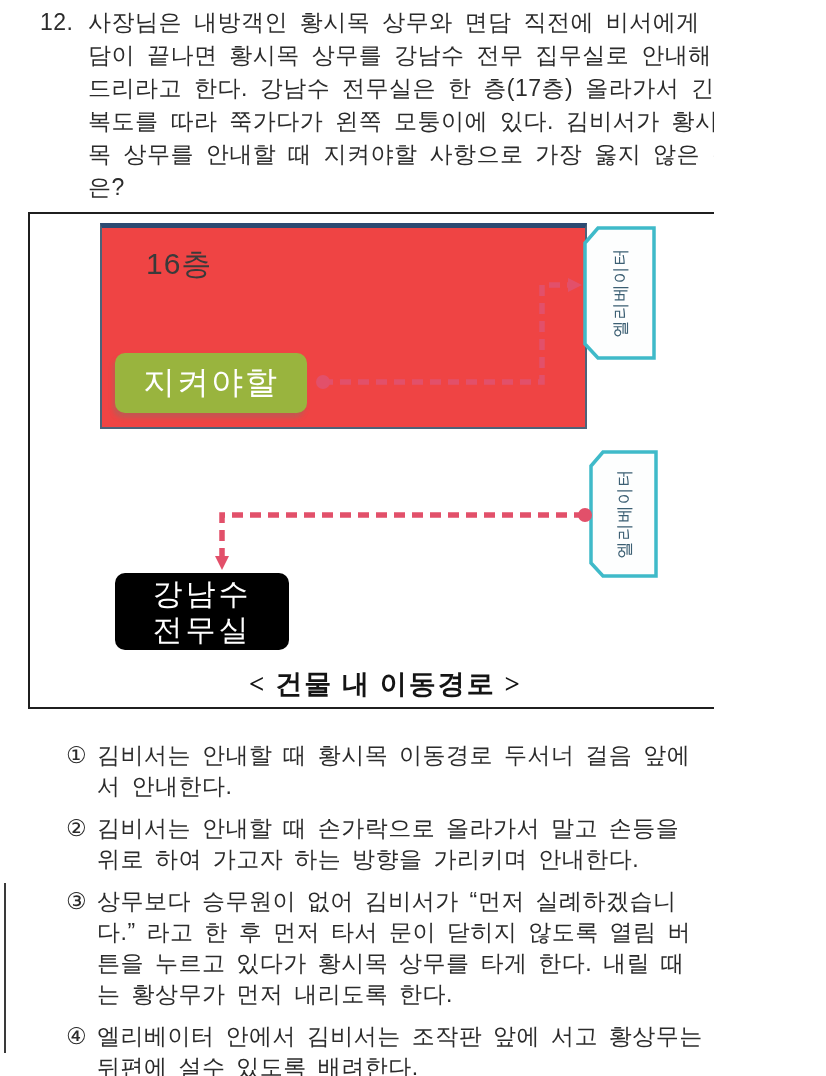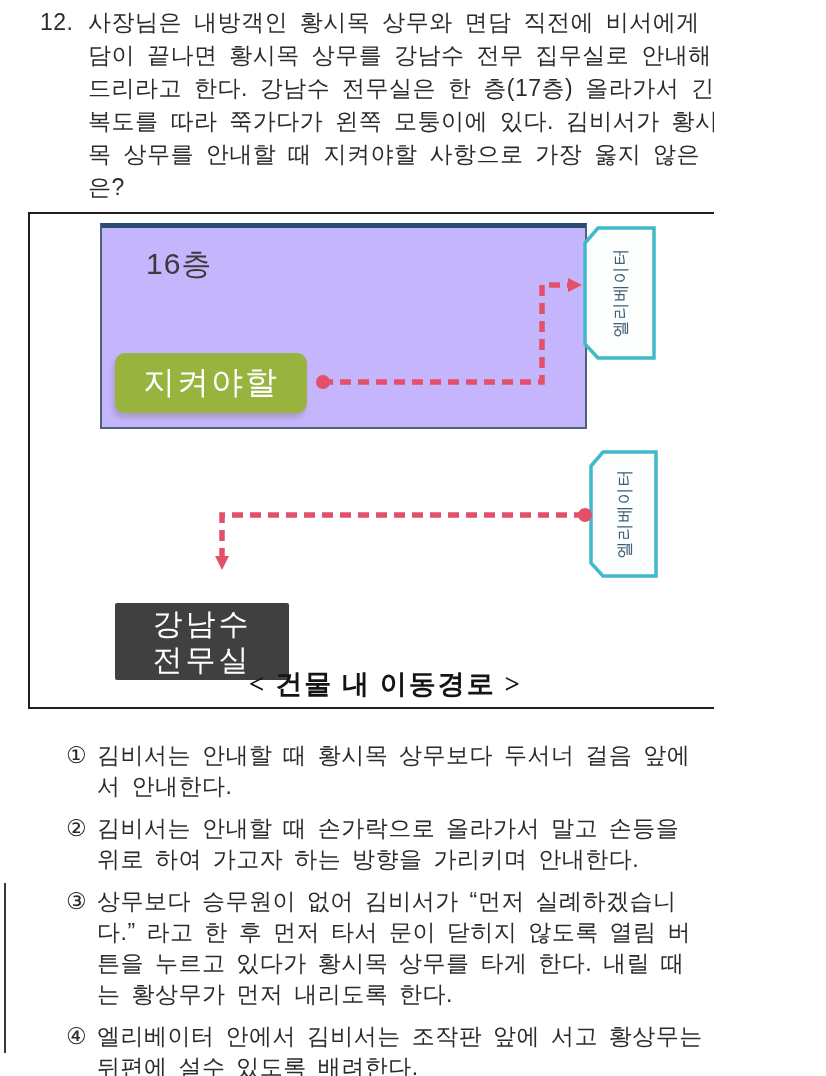--- a/index.html
+++ b/index.html
@@ -8,30 +8,30 @@
     font-family:"Liberation Sans","DejaVu Sans",sans-serif;color:#2b2b2b;overflow:hidden;
   }
   .lines{white-space:pre-line;}
   
   .question{position:absolute;left:40px;top:6px;width:750px;font-size:23px;line-height:33px;
     letter-spacing:0.5px;word-spacing:5px;padding-left:48px;box-sizing:border-box;}
   .q-num{position:absolute;left:0;top:0;}
   
   .figure{position:absolute;left:28px;top:212px;width:691px;height:497px;
     border:2px solid #1f1f1f;box-sizing:border-box;background:#fff;}
-  .floor{position:absolute;background:#c4b5fd;border:2px solid #4c6379;box-sizing:border-box;}
+  .floor{position:absolute;background:#ef4444;border:2px solid #4c6379;box-sizing:border-box;}
   .floor16{left:70px;top:9px;width:487px;height:206px;border-top:5px solid #2c4a72;}
   .floor17{left:73px;top:234px;width:489px;height:209px;border-top:4px solid #2e3d55;}
   .floor-label{position:absolute;left:44px;top:16px;font-size:30px;color:#3a3a3a;letter-spacing:1px;}
   .room{position:absolute;display:flex;align-items:center;justify-content:center;
     color:#ffffff;text-align:center;}
   .room-current{left:85px;top:139px;width:192px;height:60px;background:#99b43e;border-radius:10px;
     font-size:32px;letter-spacing:2px;box-shadow:-2px 5px 4px rgba(120,120,105,0.35);}
-  .room-dest{left:85px;top:359px;width:174px;height:77px;background:#404040;border-radius:2px;
-    font-size:30px;line-height:36px;letter-spacing:3px;margin-top:30px;}
+  .room-dest{left:85px;top:359px;width:174px;height:77px;background:#000000;border-radius:10px;
+    font-size:30px;line-height:36px;letter-spacing:3px;}
   .tab{position:absolute;}
   .tab-label-wrap{position:absolute;display:flex;align-items:center;justify-content:center;}
   .tab-label-wrap span{transform:rotate(-90deg);white-space:nowrap;font-size:17px;
     letter-spacing:1px;color:#3c5f73;}
   .caption{position:absolute;left:0;top:452px;width:100%;text-align:center;
     font-family:"Liberation Serif","DejaVu Serif",serif;font-weight:bold;font-size:27px;
     color:#141414;letter-spacing:2px;padding-left:12px;}
   .arrows{position:absolute;left:0;top:0;}
   
   .options{position:absolute;left:66px;top:740px;width:724px;font-size:23px;line-height:31px;
@@ -95,21 +95,21 @@
       <path d="M 555 301 H 192 V 344" fill="none" stroke="#e2506a" stroke-width="5.5" stroke-dasharray="11 7" marker-end="url(#arrhead)"></path>
       <circle cx="555" cy="301" r="7" fill="#e2506a"></circle>
     </svg>
 
     <div class="caption">&lt; 건물 내 이동경로 &gt;</div>
   </div>
 
   <div class="options">
     <div class="opt">
       <span class="opt-num">①</span>
-      <div class="lines">김비서는 안내할 때 황시목 상무보다 두서너 걸음 앞에
+      <div class="lines">김비서는 안내할 때 황시목 이동경로 두서너 걸음 앞에
 서 안내한다.</div>
     </div>
     <div class="opt">
       <span class="opt-num">②</span>
       <div class="lines">김비서는 안내할 때 손가락으로 올라가서 말고 손등을
 위로 하여 가고자 하는 방향을 가리키며 안내한다.</div>
     </div>
     <div class="opt">
       <span class="opt-num">③</span>
       <div class="lines">상무보다 승무원이 없어 김비서가 “먼저 실례하겠습니

